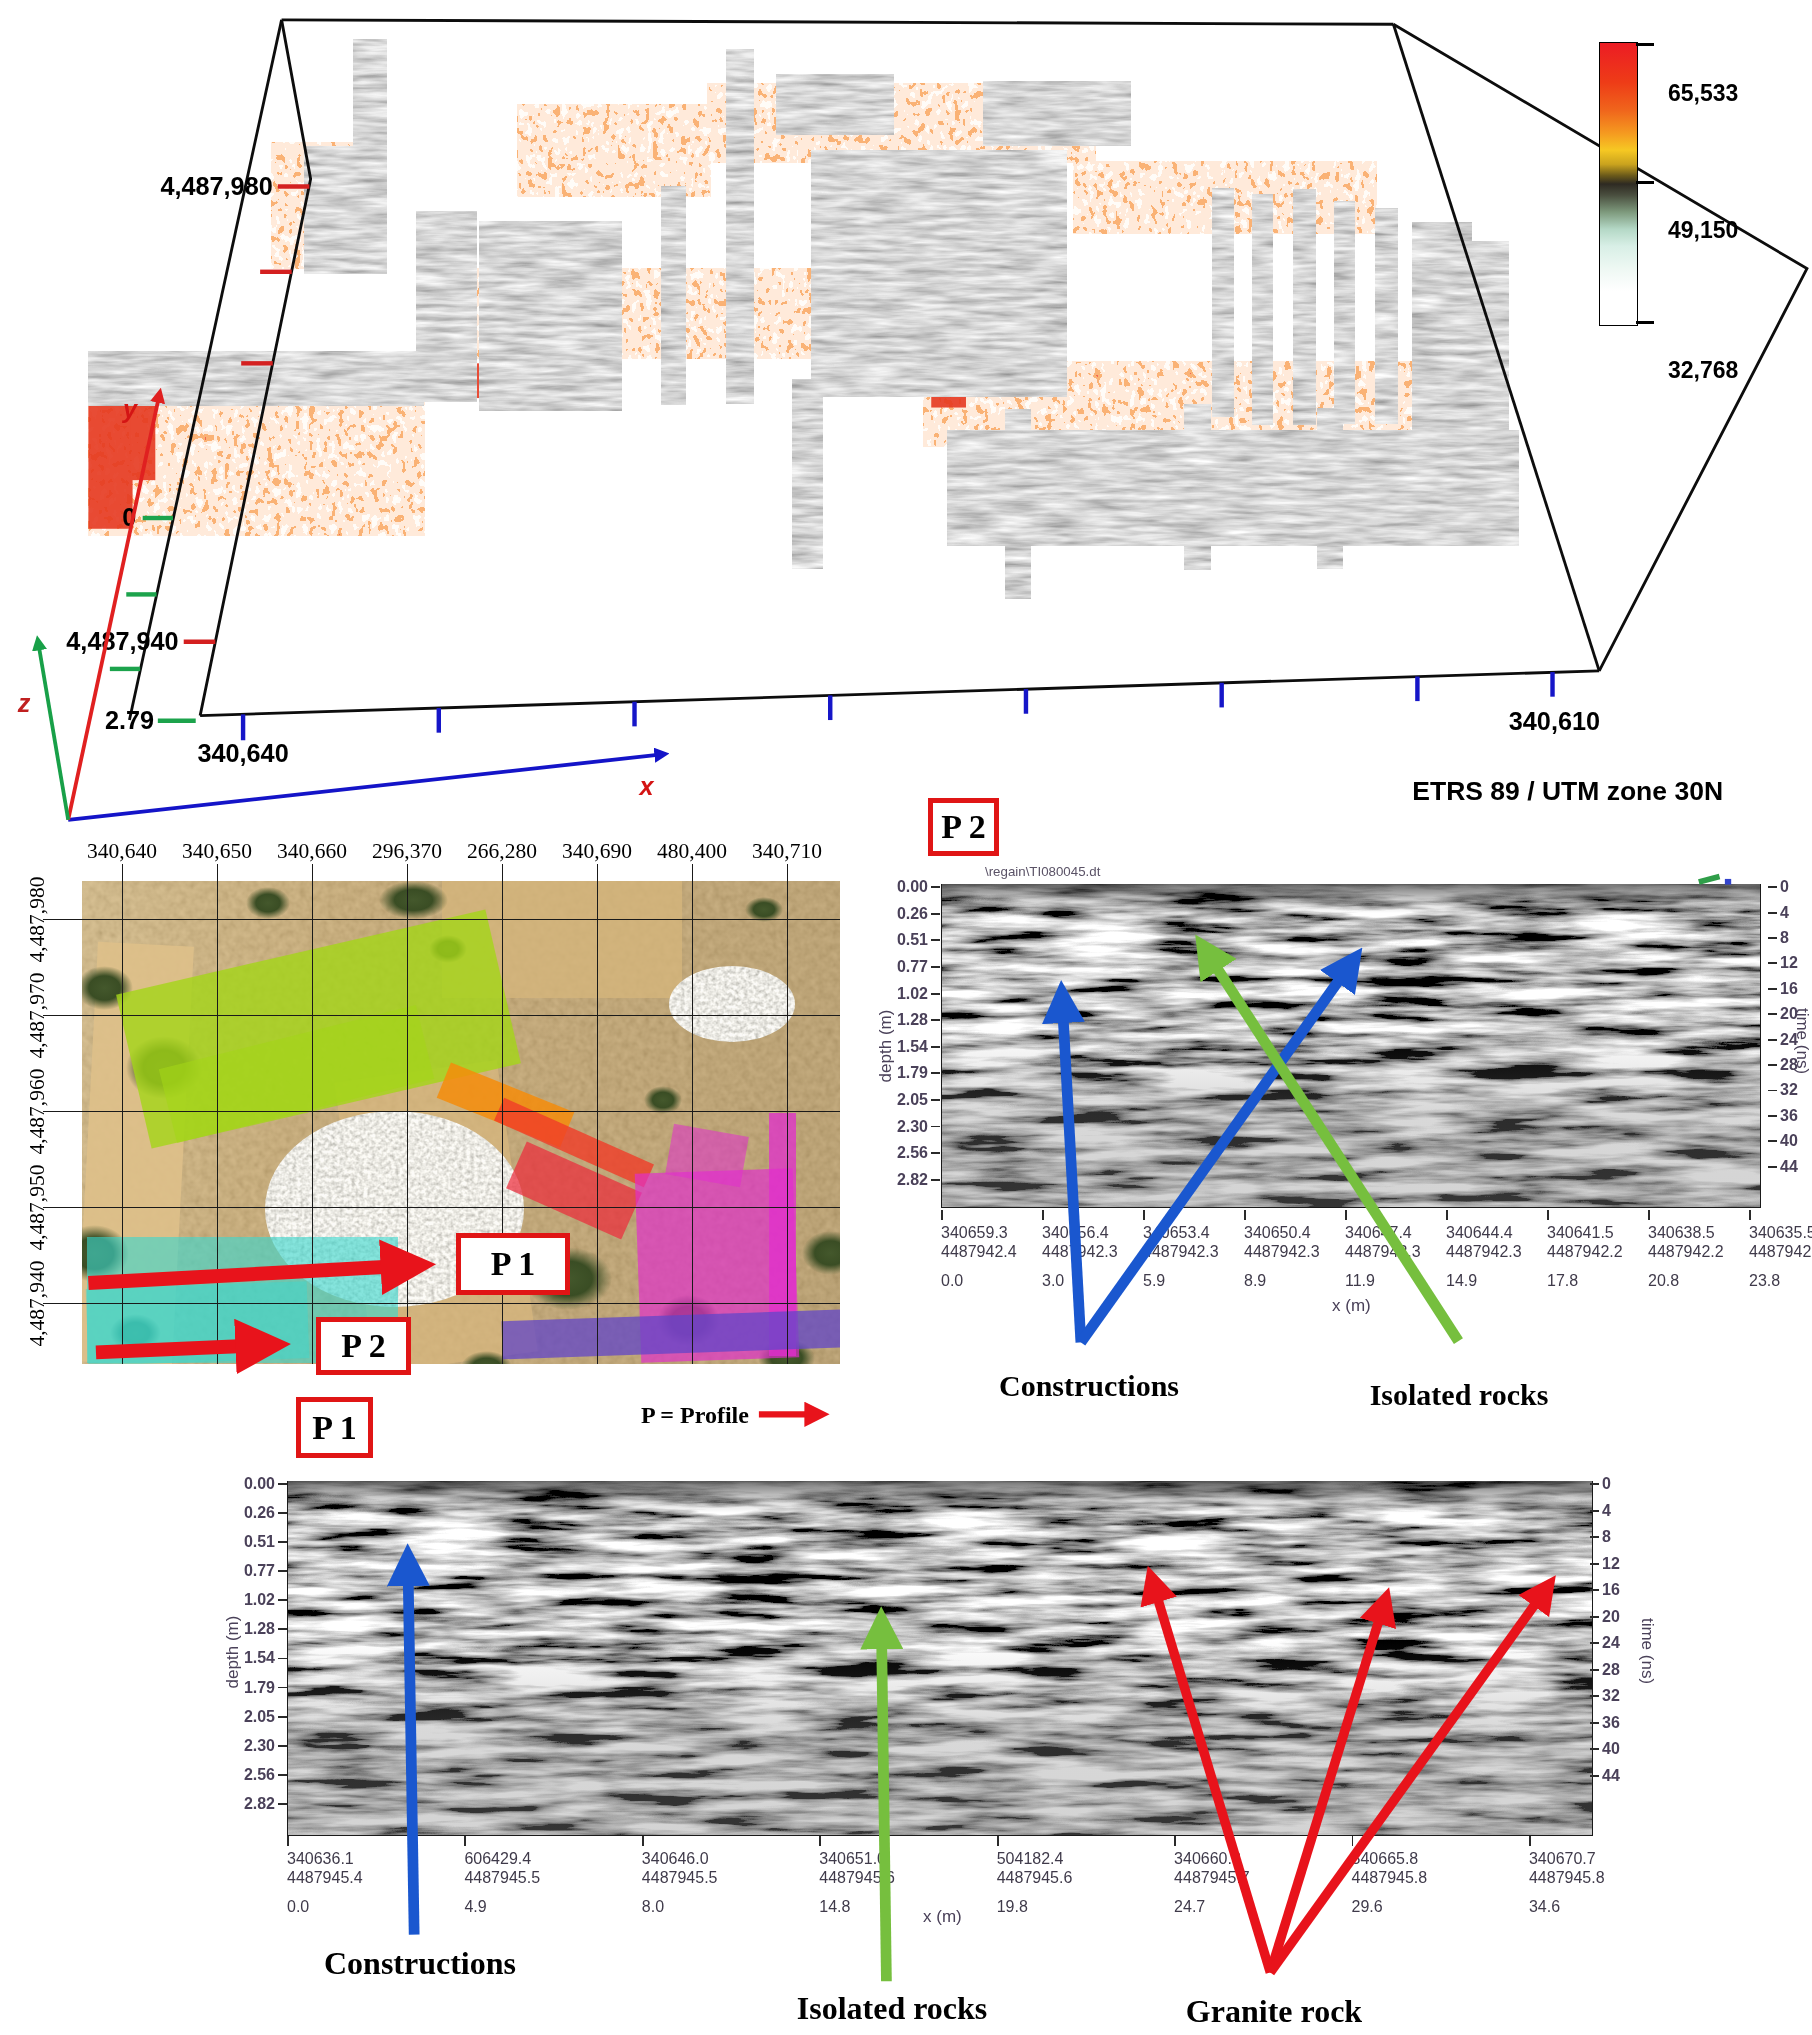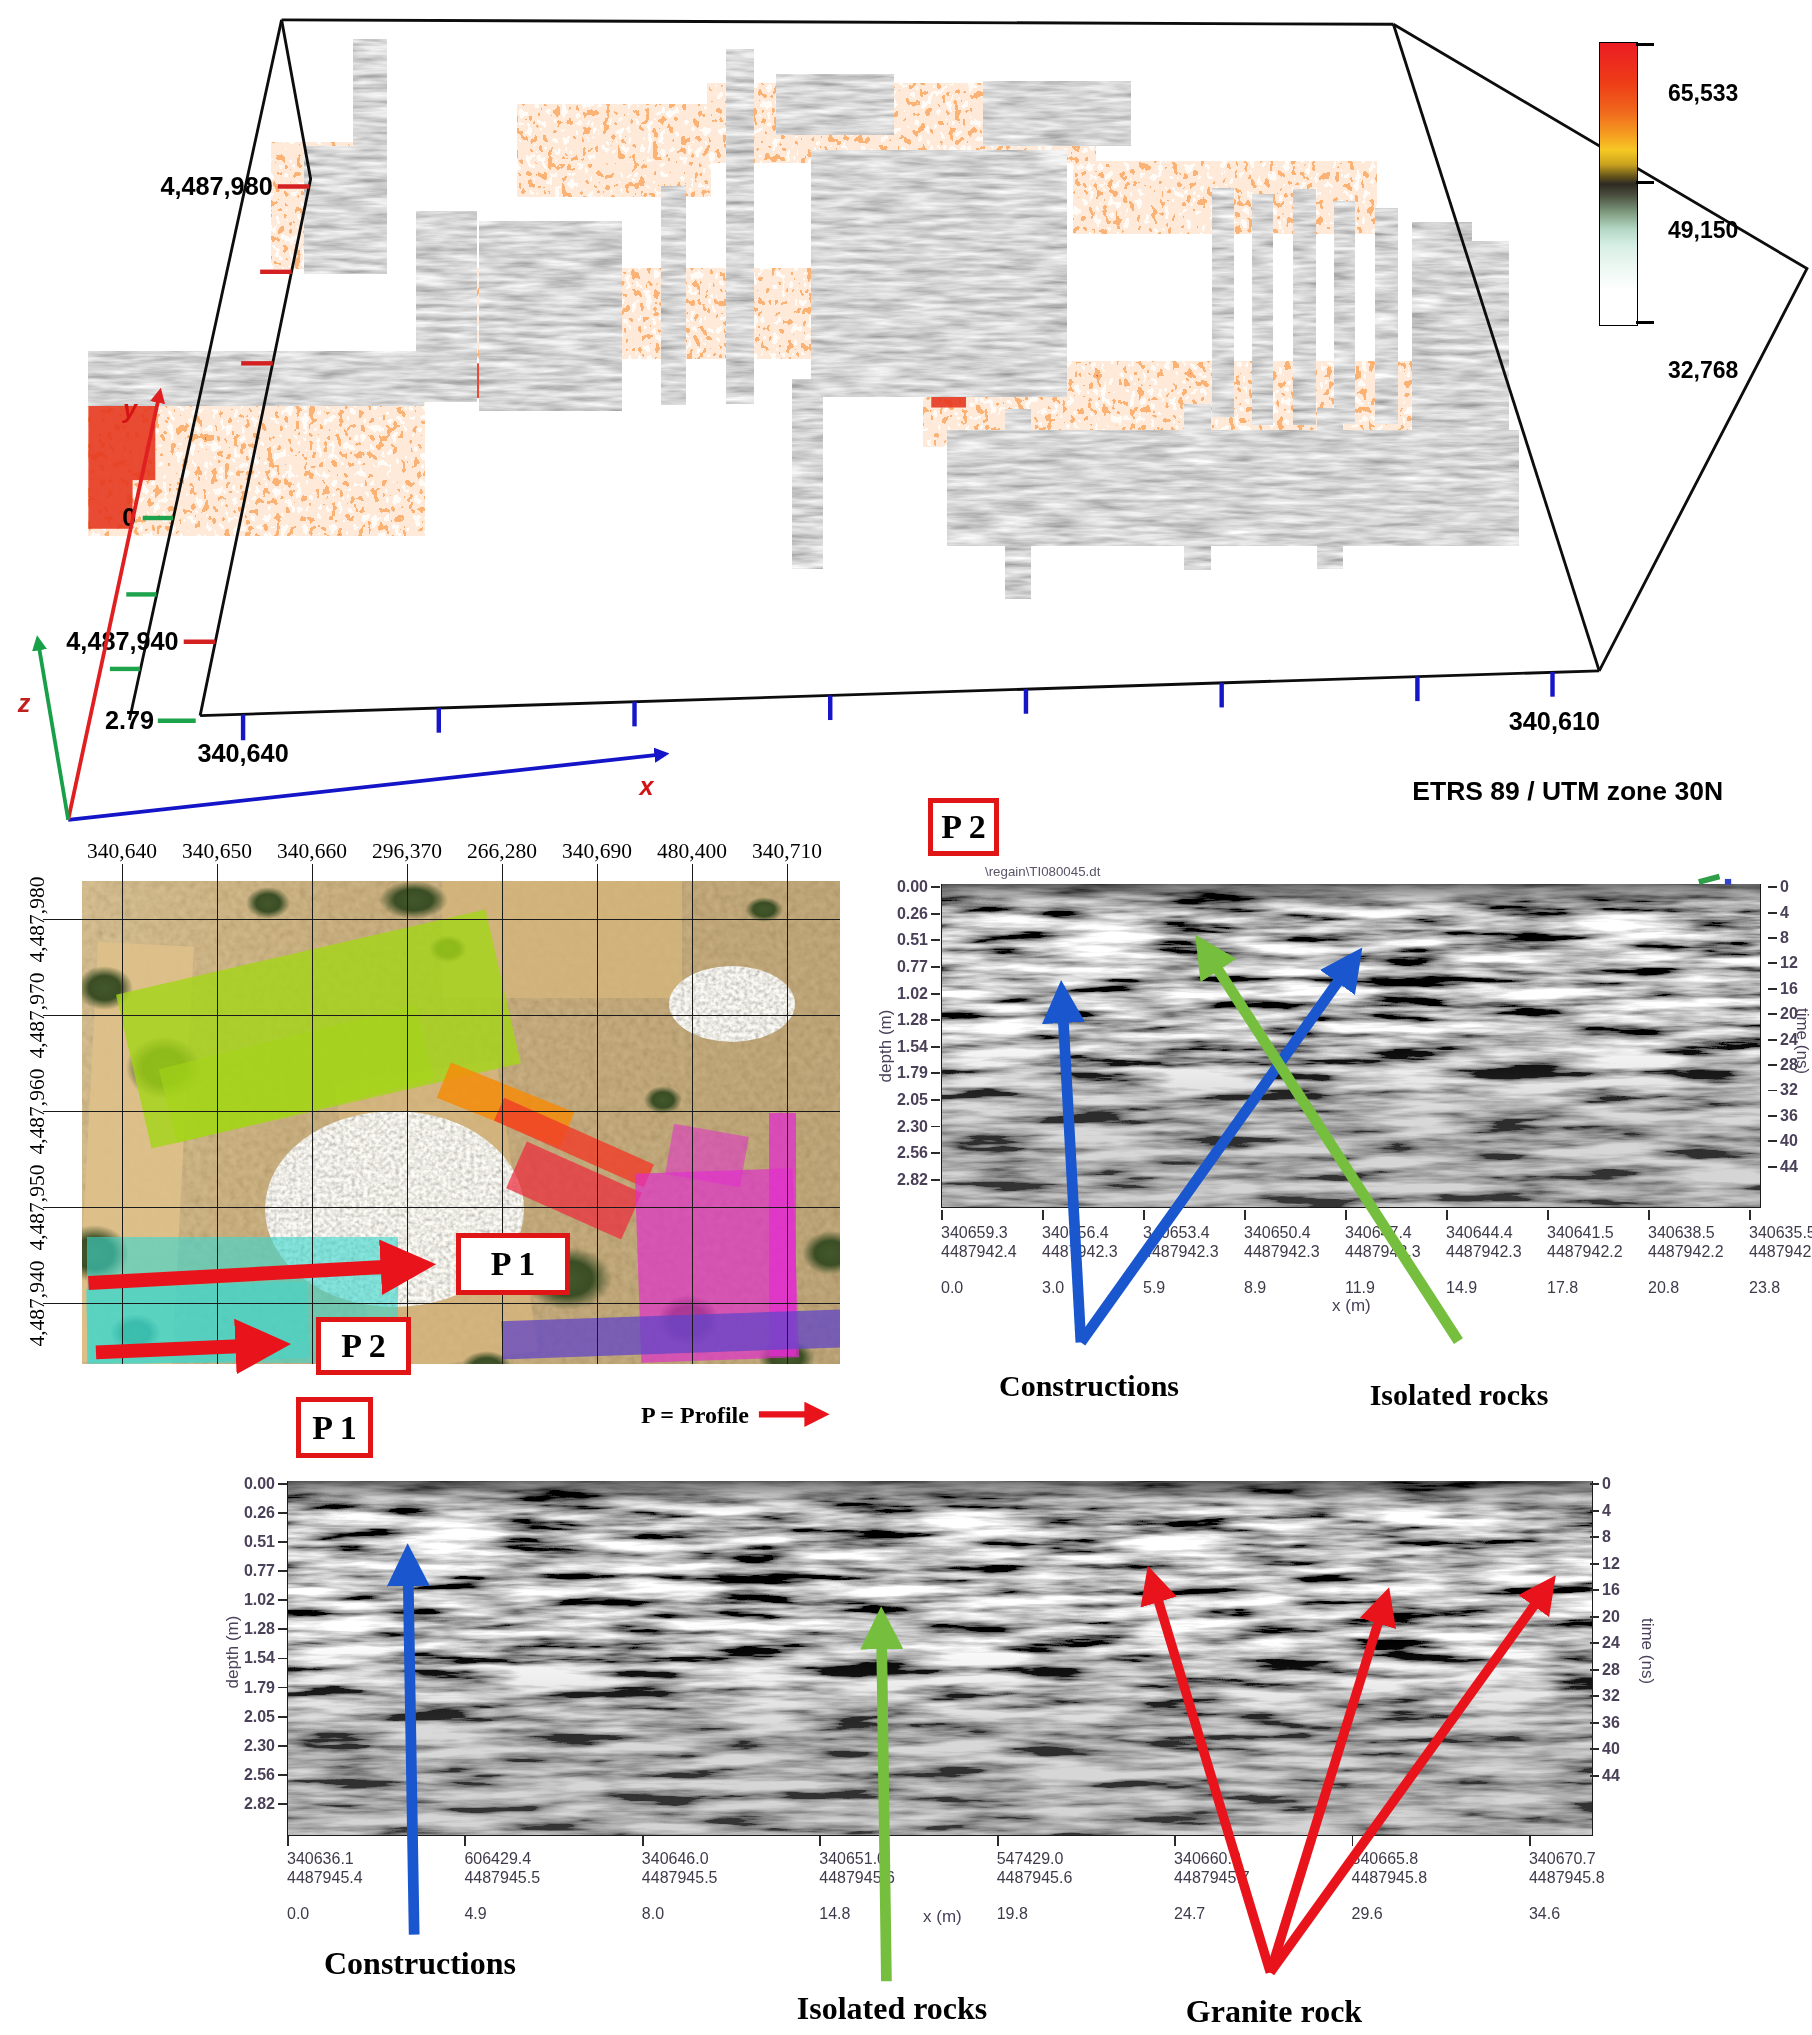--- a/index.html
+++ b/index.html
@@ -47,21 +47,21 @@
   .dticks .dash{width:8.8px;height:1.9px;background:#2a2a2a;margin-left:3.2px;}
   .tticks{position:absolute;width:69px;display:flex;flex-direction:column;justify-content:space-between;}
   .tticks .row{height:16.4px;display:flex;align-items:center;}
   .tticks .dash{width:8.8px;height:1.9px;background:#2a2a2a;margin-right:3.2px;}
   .tticks .num{font-size:16px;font-weight:bold;color:#4a4159;}
   .bticks{position:absolute;display:flex;justify-content:space-between;}
   .bticks .cell{width:0;overflow:visible;position:relative;}
   .bticks .cell .bar{position:absolute;left:0;top:0;width:1.9px;height:9.5px;background:#2a2a2a;}
   .bticks .cell .txt{position:absolute;left:0;top:14px;white-space:nowrap;font-size:16px;
     color:#3f3a4a;line-height:1.18;}
-  .bticks .cell .dist{margin-top:17px;}
+  .bticks .cell .dist{margin-top:10px;}
   .ax-rot{position:absolute;white-space:nowrap;font-size:17px;color:#4a4159;}
   .xm-lab{position:absolute;font-size:17px;color:#4a4159;}
   .file-lab{position:absolute;font-size:13.3px;color:#5a5266;}
   .anno{position:absolute;transform:translateX(-50%);font-family:"Liberation Serif",serif;
     font-weight:bold;color:#000;z-index:60;white-space:nowrap;}
   .arrows{position:absolute;left:0;top:0;z-index:40;pointer-events:none;}
 </style>
 </head>
 <body>
 <div class="page">
@@ -700,21 +700,21 @@
     <div class="bar"></div>
     <div class="txt">
           <div>340651.0</div>
       <div>4487945.6</div>
       <div class="dist">14.8</div>
         </div>
   </div>
       <div class="cell">
     <div class="bar"></div>
     <div class="txt">
-          <div>547429.0</div>
+          <div>504182.4</div>
       <div>4487945.6</div>
       <div class="dist">19.8</div>
         </div>
   </div>
       <div class="cell">
     <div class="bar"></div>
     <div class="txt">
           <div>340660.8</div>
       <div>4487945.7</div>
       <div class="dist">24.7</div>

